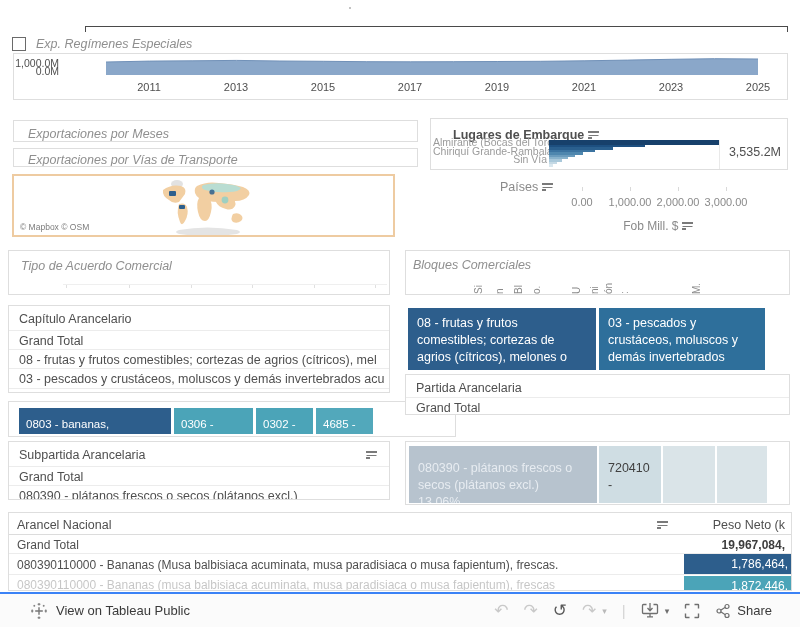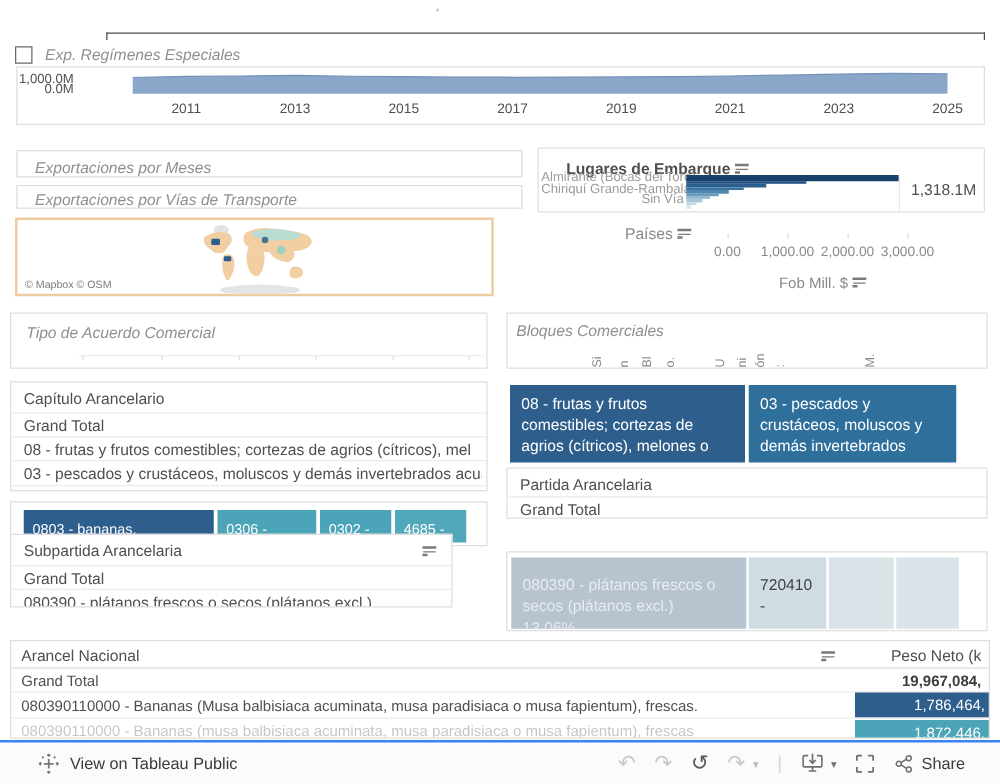--- a/index.html
+++ b/index.html
@@ -69,26 +69,26 @@
   .bloq-panel { left:405px; top:250px; width:385px; height:45px; }
   .bloq-panel .italic-title { position:absolute; left:7px; top:7px; white-space:nowrap; }
   .bloq-ticks span { position:absolute; top:13px; font-size:10px; color:#8a8a8a;
                      writing-mode:vertical-rl; transform:rotate(180deg); height:30px; overflow:hidden; }
 
   
   .cap-panel { left:8px; top:305px; width:382px; height:88px; font-size:12.5px; }
   .cap-panel .row { position:absolute; left:10px; right:4px; white-space:nowrap; overflow:hidden; }
 
   
-  .band-panel { left:8px; top:401px; width:382px; height:36px; }
+  .band-panel { left:8px; top:401px; width:448px; height:36px; }
   .band-box { position:absolute; top:6px; height:26px; color:#fff; font-size:11.5px;
               display:flex; align-items:flex-end; padding:0 0 4px 7px; white-space:nowrap; overflow:hidden; cursor:pointer; }
 
   
-  .sub-panel { left:8px; top:427px; width:354px; height:59px; font-size:12.5px; }
+  .sub-panel { left:8px; top:441px; width:382px; height:59px; font-size:12.5px; }
   .sub-panel .row { position:absolute; left:10px; right:4px; white-space:nowrap; overflow:hidden; }
 
   
   .tm-box { position:absolute; color:#fff; font-size:12.5px; line-height:17px; padding:7px 9px;
             overflow:hidden; cursor:pointer; }
 
   
   .part-panel { left:405px; top:374px; width:385px; height:41px; font-size:12.5px; }
   .part-panel .row { position:absolute; left:10px; right:4px; white-space:nowrap; overflow:hidden; }
 
@@ -174,21 +174,21 @@
           <div style="width: 64px; height: 2.4px; background: rgb(42, 95, 142);"></div>
           <div style="width: 46px; height: 2.4px; background: rgb(59, 115, 160);"></div>
           <div style="width: 34px; height: 2.4px; background: rgb(79, 135, 174);"></div>
           <div style="width: 26px; height: 2.4px; background: rgb(107, 156, 189);"></div>
           <div style="width: 19px; height: 2.4px; background: rgb(138, 179, 204);"></div>
           <div style="width: 13px; height: 2.4px; background: rgb(169, 200, 218);"></div>
           <div style="width: 8px; height: 2.4px; background: rgb(196, 217, 229);"></div>
           <div style="width: 4px; height: 2.4px; background: rgb(217, 231, 238);"></div>
         </div>
     </div>
-    <div class="lug-value">1,318.1M</div>
+    <div class="lug-value">3,535.2M</div>
   </div>
 
   <div class="paises-title">
     <span>Países</span>
     <span class="sort-ic"></span>
   </div>
   <div class="paises-ticks" id="paises-ticks">
       <span class="tk" style="left: 42px;"></span>
       <span class="num" style="left: 42px;">0.00</span>
       <span class="tk" style="left: 90px;"></span>

